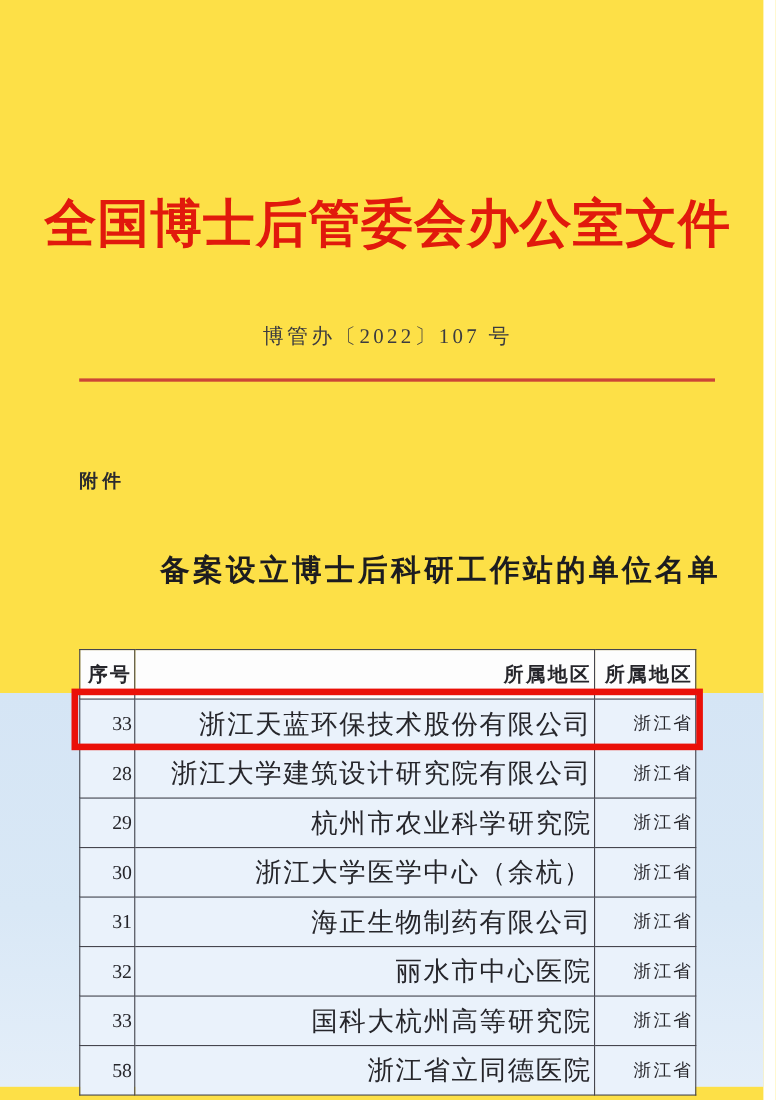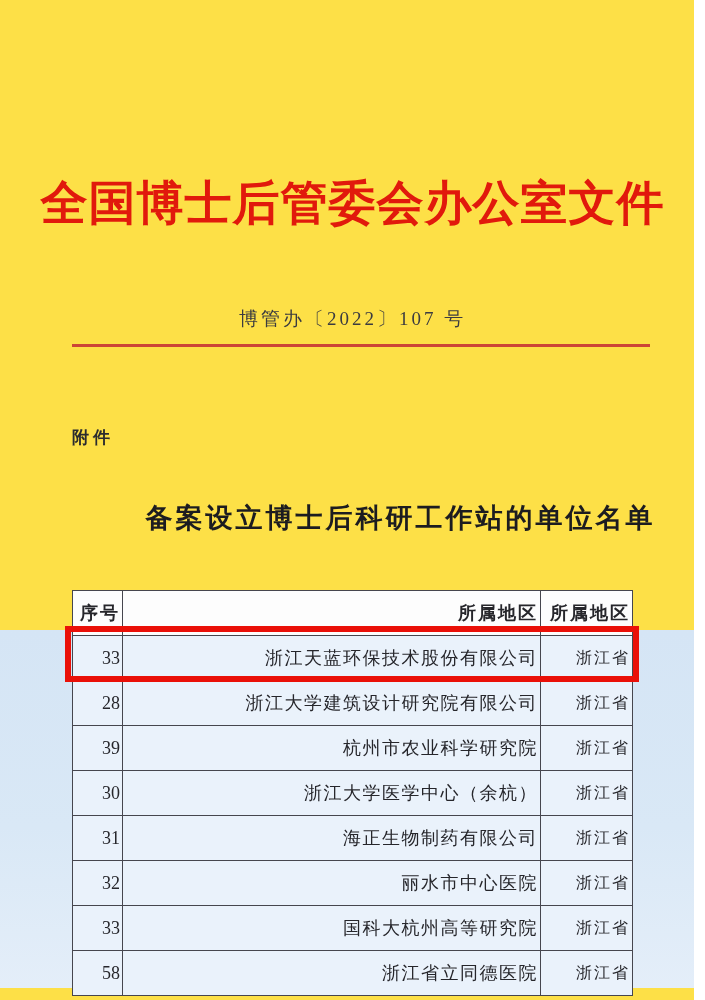--- a/index.html
+++ b/index.html
@@ -40,21 +40,21 @@
     text-align: center;
     font-size: 47px;
     font-weight: bold;
     letter-spacing: 1px;
     color: var(--title-red, #e1190c);
     white-space: nowrap;
   }
   .doc-number {
     position: absolute;
     left: 0;
-    top: 306px;
+    top: 293px;
     width: 705px;
     text-align: center;
     font-size: 19px;
     letter-spacing: 3px;
     color: #3b3b40;
   }
   .red-rule {
     position: absolute;
     left: 72px;
     top: 344px;
@@ -112,21 +112,21 @@
     background: #fdfdfd;
   }
   .doc-table tbody td {
     background: var(--cell-blue, #eaf2fb);
   }
   .doc-table td.c-no {
     font-size: 18px;
     letter-spacing: 0;
   }
   .doc-table td.c-unit {
-    font-size: 18px;
+    font-size: 24px;
     letter-spacing: 1.5px;
     font-family: Liberation Mono, monospace;
   }
   .doc-table td.c-region {
     font-size: 16px;
     letter-spacing: 2px;
   }
   
   .highlight-box {
     position: absolute;
@@ -175,21 +175,21 @@
       <td class="c-no">33</td>
       <td class="c-unit">浙江天蓝环保技术股份有限公司</td>
       <td class="c-region">浙江省</td>
     </tr>
         <tr>
       <td class="c-no">28</td>
       <td class="c-unit">浙江大学建筑设计研究院有限公司</td>
       <td class="c-region">浙江省</td>
     </tr>
         <tr>
-      <td class="c-no">39</td>
+      <td class="c-no">29</td>
       <td class="c-unit">杭州市农业科学研究院</td>
       <td class="c-region">浙江省</td>
     </tr>
         <tr>
       <td class="c-no">30</td>
       <td class="c-unit">浙江大学医学中心（余杭）</td>
       <td class="c-region">浙江省</td>
     </tr>
         <tr>
       <td class="c-no">31</td>

